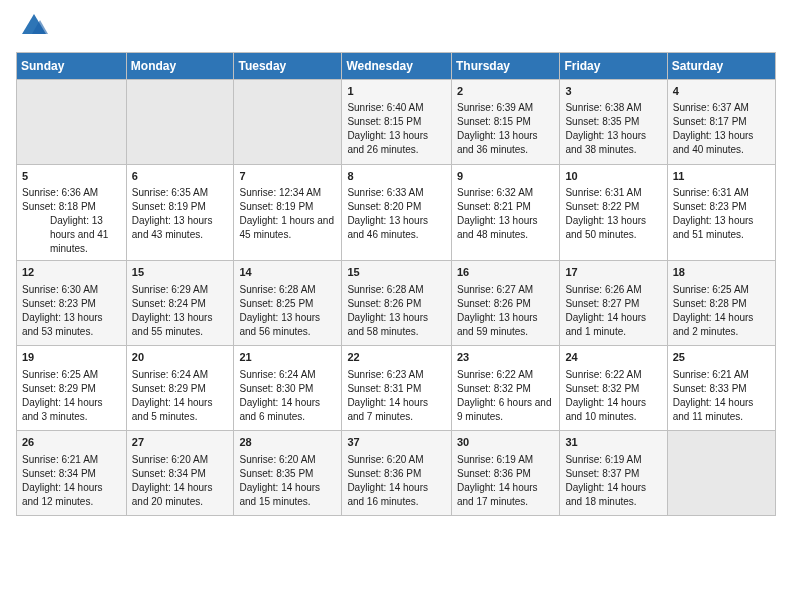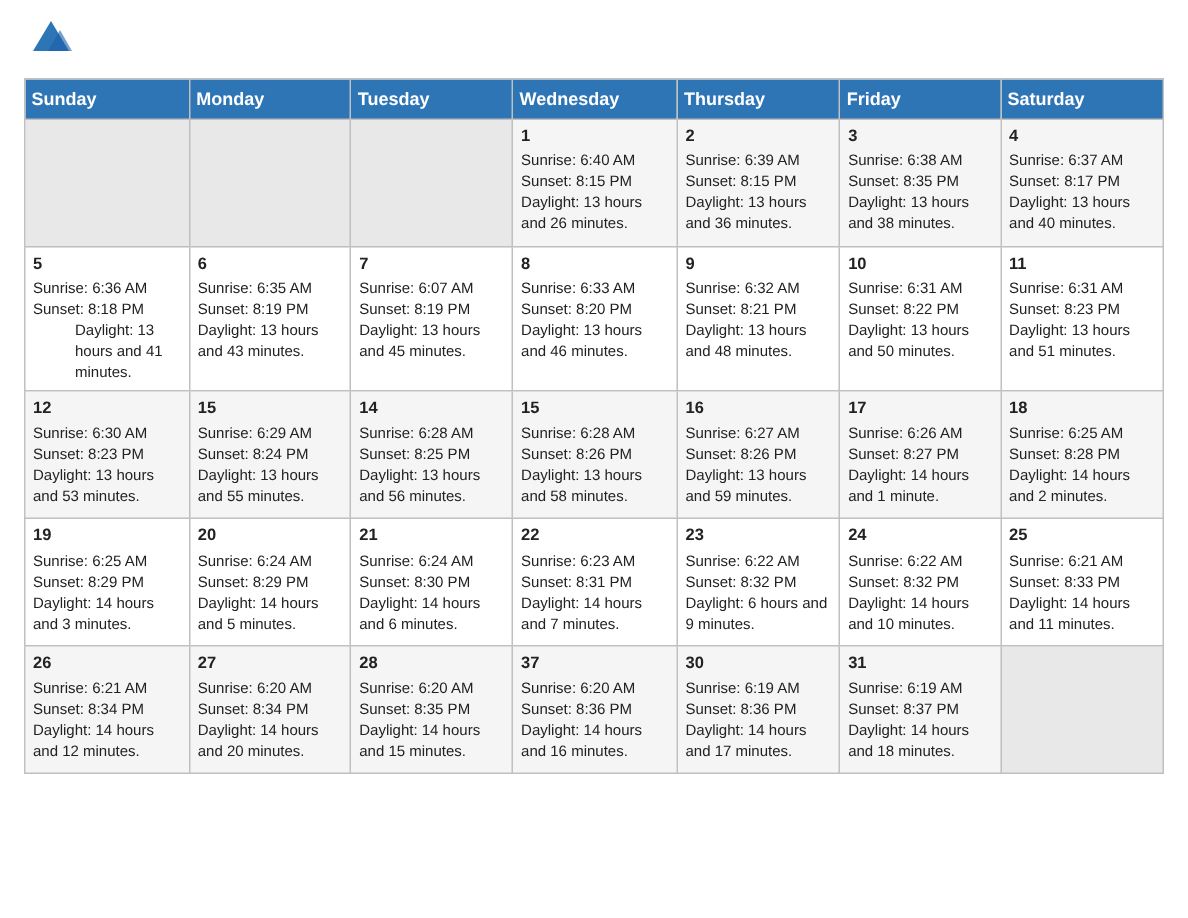--- a/index.html
+++ b/index.html
@@ -164,23 +164,23 @@
           <span style="display: block; margin-left: 28px;">Daylight: 13 hours and 41 minutes.</span>
         </td>
         <td>
           <span class="day-number">6</span>
           <span style="display: block;">Sunrise: 6:35 AM</span>
           <span style="display: block;">Sunset: 8:19 PM</span>
           <span style="display: block;">Daylight: 13 hours and 43 minutes.</span>
         </td>
         <td>
           <span class="day-number">7</span>
-          <span style="display: block;">Sunrise: 6:07 AM</span>
+          <span style="display: block;">Sunrise: 12:34 AM</span>
           <span style="display: block;">Sunset: 8:19 PM</span>
-          <span style="display: block;">Daylight: 13 hours and 45 minutes.</span>
+          <span style="display: block;">Daylight: 1 hours and 45 minutes.</span>
         </td>
         <td>
           <span class="day-number">8</span>
           <span style="display: block;">Sunrise: 6:33 AM</span>
           <span style="display: block;">Sunset: 8:20 PM</span>
           <span style="display: block;">Daylight: 13 hours and 46 minutes.</span>
         </td>
         <td>
           <span class="day-number">9</span>
           <span style="display: block;">Sunrise: 6:32 AM</span>

